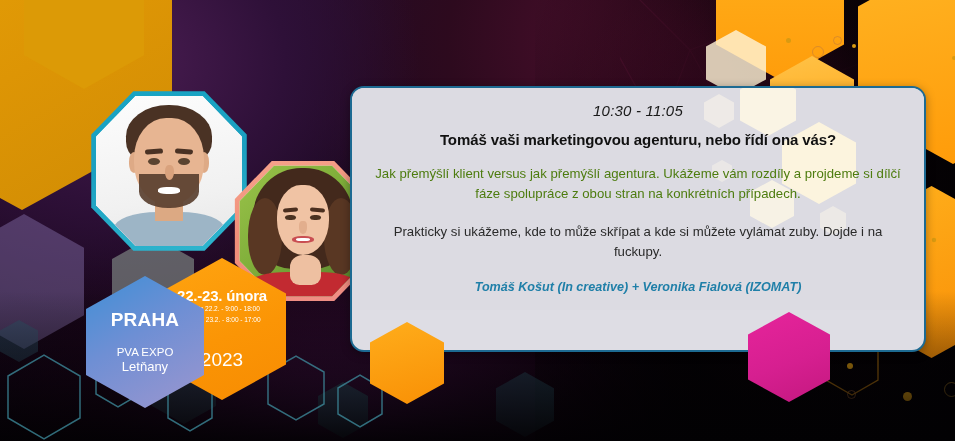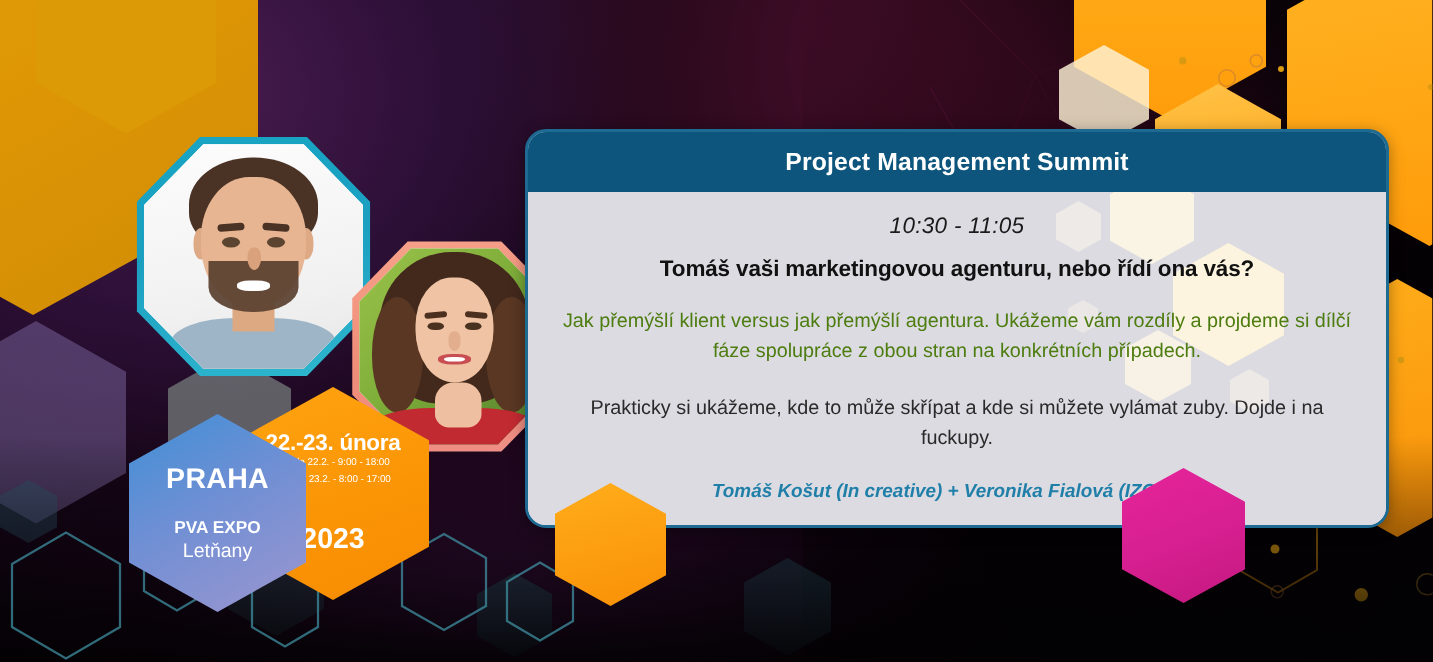--- a/index.html
+++ b/index.html
@@ -228,40 +228,40 @@
   .hex-praha-txt {
     position: absolute;
     left: 86px; top: 276px;
     width: 118px; height: 132px;
     display: flex; flex-direction: column;
     align-items: center; justify-content: center;
     color: #fff; z-index: 7; text-align: center;
     line-height: 1.18;
   }
   .praha-main { font-size: 19px; font-weight: bold; letter-spacing: .2px; }
-  .praha-sub { font-size: 11.5px; margin-top: 14px; font-weight: bold; }
+  .praha-sub { font-size: 11.5px; margin-top: 14px; }
   .praha-sub2 { font-size: 13px; }
 
   .hex-date {
     left: 158px; top: 258px;
     width: 128px; height: 142px;
     background: linear-gradient(160deg, #ffa410 0%, #fb9505 55%, #f78c02 100%);
     z-index: 5;
   }
   .hex-date-txt {
     position: absolute;
     left: 158px; top: 258px;
     width: 128px; height: 142px;
     display: flex; flex-direction: column;
     align-items: center; justify-content: center;
     color: #fff; z-index: 6; text-align: center;
   }
   .date-main { font-size: 15px; font-weight: bold; letter-spacing: -.2px; }
   .date-line { font-size: 6.6px; line-height: 1.62; letter-spacing: -.05px; }
-  .date-year { font-size: 19px; font-weight: bold; margin-top: 24px; }
+  .date-year { font-size: 19px; font-weight: normal; margin-top: 24px; }
 
   
   .card {
     position: absolute;
     left: 350px; top: 86px;
     width: 572px; height: 262px;
     border-radius: 14px;
     border: 2px solid #1d6a92;
     background: #dedde4;
     overflow: hidden;
@@ -464,23 +464,20 @@
   <div class="hex-praha-txt">
     <div class="praha-main">PRAHA</div>
     <div class="praha-sub">PVA EXPO</div>
     <div class="praha-sub2">Letňany</div>
   </div>
 
   <div class="hex deco-orange-bl-card2" style="z-index:11;"></div>
   <div class="hex deco-orange-bl-card" style="z-index:12;"></div>
 
   <div class="card">
-    <div class="card-head">
-      <div class="card-head-title">Project Management Summit</div>
-    </div>
     <div class="card-body">
       <div class="card-watermarks">
         <div class="wm wm1"></div>
         <div class="wm wm2"></div>
         <div class="wm wm3"></div>
         <div class="wm wm4"></div>
         <div class="wm wm5"></div>
         <div class="wm wm6"></div>
       </div>
       <div class="card-content">

